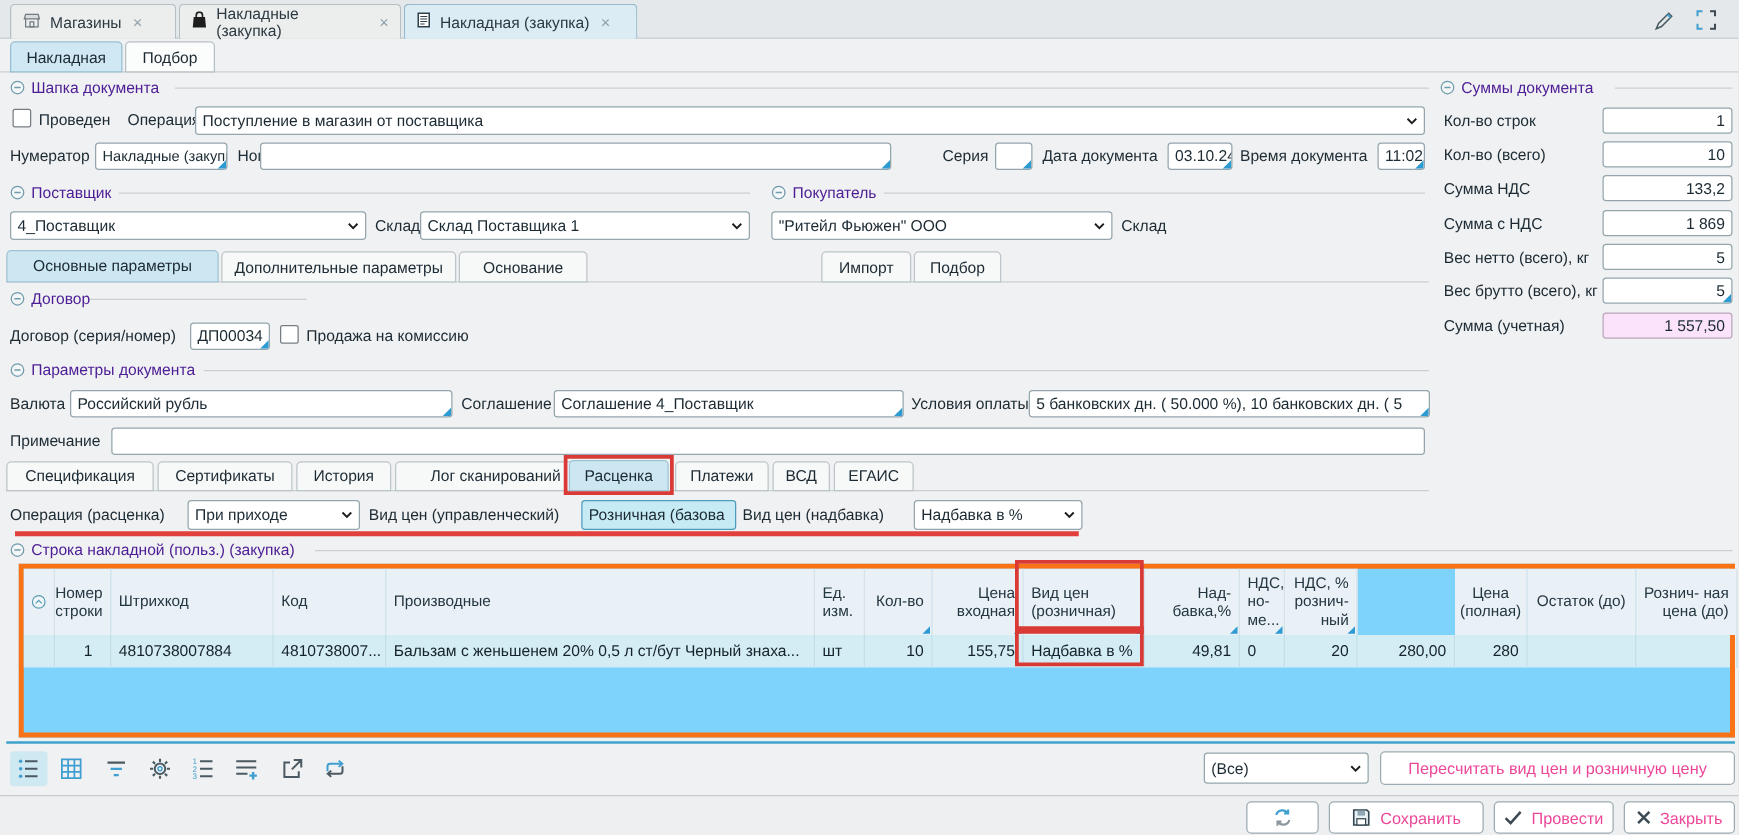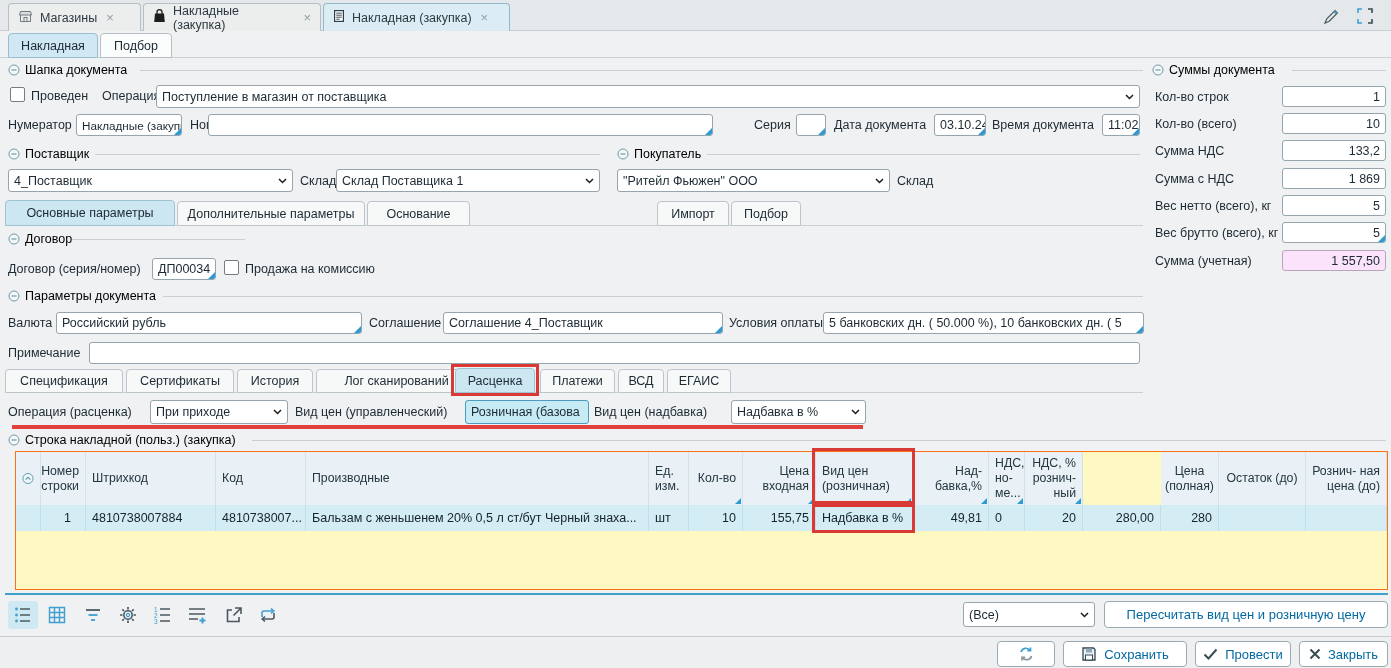--- a/index.html
+++ b/index.html
@@ -8,49 +8,49 @@
   .abs{position:absolute;box-sizing:border-box}
   .lbl{white-space:nowrap}
   .fld{background:#fff;border:1px solid #94a5ad;border-radius:3px;display:flex;align-items:center;
     padding:0 5px;white-space:nowrap;overflow:hidden}
   .fld.ar{justify-content:flex-end}
   .sel{padding-right:20px}
   .chev{position:absolute;right:5px;top:50%;margin-top:-3px}
   .corner:after{content:"";position:absolute;right:0;bottom:0;width:0;height:0;border-style:solid;
     border-width:0 0 7px 7px;border-color:transparent transparent #2e9ad2 transparent}
   .cb{width:15px;height:15px;background:#fff;border:1px solid #767d82;border-radius:2px}
-  .legend{display:flex;align-items:center;gap:5px;color:#000000;white-space:nowrap}
+  .legend{display:flex;align-items:center;gap:5px;color:#4c1d95;white-space:nowrap}
   .hline{background:#c9d0d4;height:1px}
   .wbar{background:#e5e8ea;border-bottom:1px solid #c5ced3}
   .wtab{display:flex;align-items:center;gap:7px;background:#eceeee;border:1px solid #b6bfc4;border-bottom:none;
     border-radius:4px 4px 0 0;padding:0 9px;color:#2d3a42}
   .wtab.active{background:#dcecf5;border-color:#93b9cc}
   .x{color:#90a0a8;font-size:13px;margin-left:2px}
   .vtab{display:flex;align-items:center;justify-content:center;background:#fbfcfc;border:1px solid #b6bfc4;
     border-radius:4px 4px 0 0;z-index:2}
   .vtab.active{background:#cfe8f3;border-color:#98bfd1}
   .ptab{display:flex;align-items:center;justify-content:center;background:#f7f9f9;border:1px solid #bcc5c9;
     border-radius:4px 4px 0 0;z-index:2;white-space:nowrap;overflow:hidden}
   .ptab.active{background:#cde7f2;border-color:#9ec3d3}
-  .table{background:#fef9c3;border:1px solid #f97316}
+  .table{background:#7dd3fc;border:4px solid #f97316}
   .hc{position:absolute;top:0;height:53px;background:#e9f1f6;border-right:1px solid #d5e2e8;box-sizing:border-box;
     display:flex;align-items:center;padding:2px 6px;color:#243640;line-height:1.2;font-size:12.3px;overflow:hidden}
   .hc.ar{justify-content:flex-end}.hc.ar span{text-align:right}
   .hc.ac{justify-content:center}.hc.ac span{text-align:center}
   .sortc:after{content:"";position:absolute;right:1px;bottom:1px;border-style:solid;
     border-width:0 0 6px 6px;border-color:transparent transparent #2e9ad2 transparent}
   .rowbg{position:absolute;left:0;top:53px;height:26px;width:100%;background:#d4ecf3}
   .dc{position:absolute;top:53px;height:26px;display:flex;align-items:center;padding:0 6px;box-sizing:border-box;
     border-right:1px solid #c2dfe9;white-space:nowrap;overflow:hidden;color:#15232b}
   .dc.ar{justify-content:flex-end}
   .redbox{border:3px solid #d93a35;z-index:6;background:transparent}
   .redline{background:#e2403c;z-index:6}
   .tbi{width:26px;height:26px;display:flex;align-items:center;justify-content:center}
   .btn{background:#fff;border:1px solid #9cabb2;border-radius:4px;display:flex;align-items:center;
-    justify-content:center;gap:7px;font-size:13px;color:#0369a1;white-space:nowrap}
+    justify-content:center;gap:7px;font-size:13px;color:#ec4899;white-space:nowrap}
   .footer{background:#edeff0;border-top:1px solid #c7cdd1}
   .cyanfld{background:#c7ebf5;border-color:#4e9cbd}
   .iconactivebg{background:#cfe9f3;border-radius:3px}
 </style>
 </head>
 <body>
 
 <div class="screen">
 
   <div class="abs wbar" style="left:0;top:0;width:1391px;height:31px"></div>

